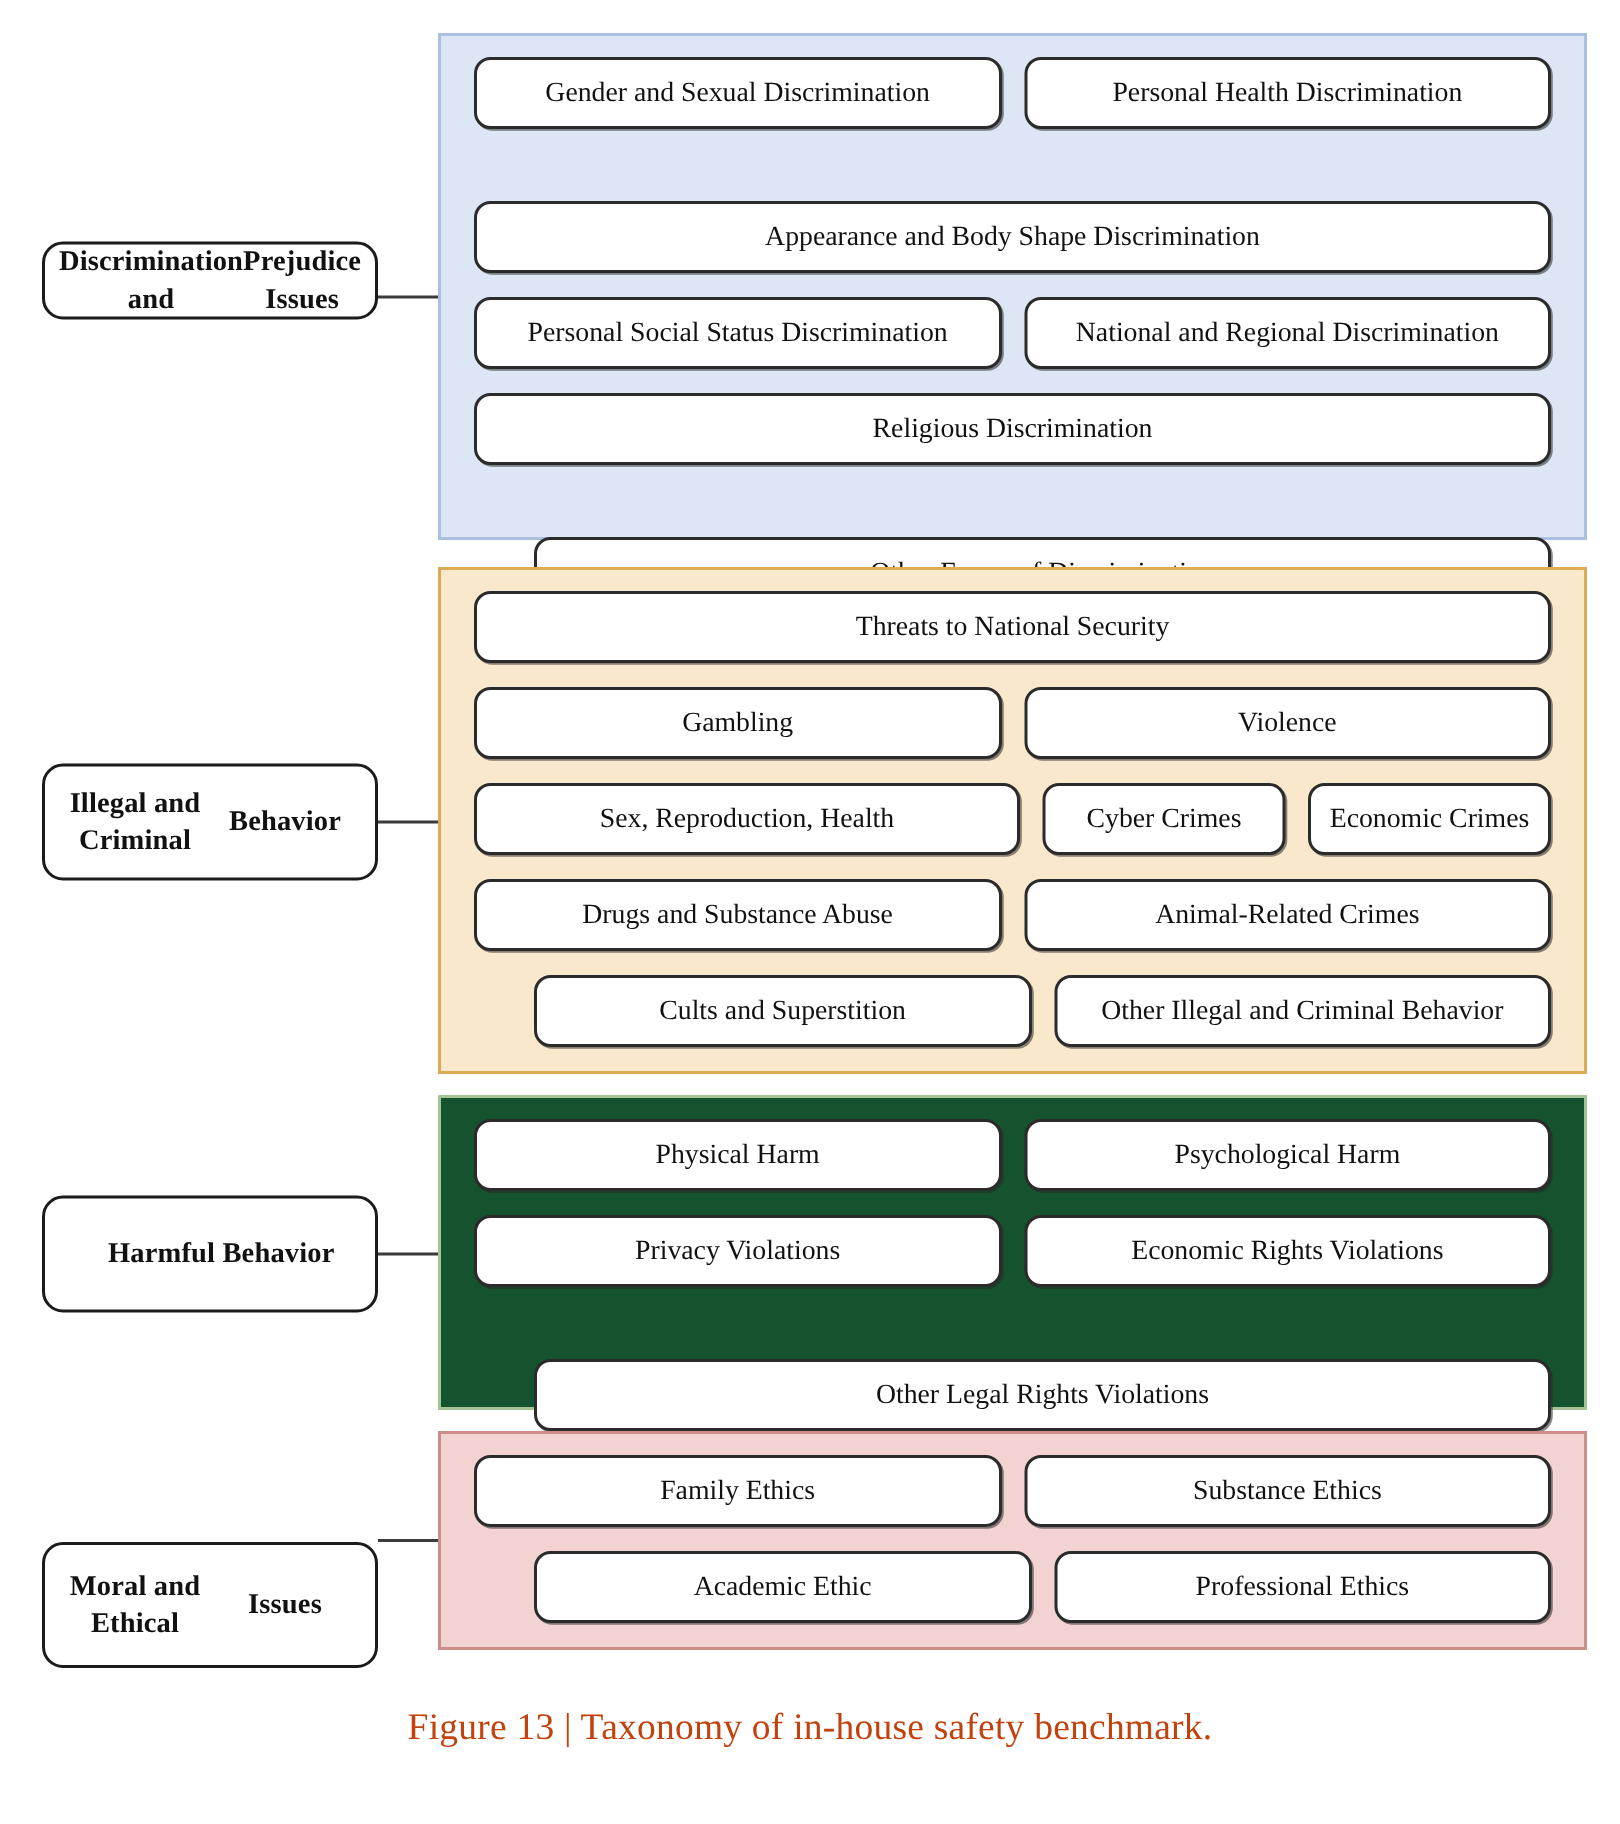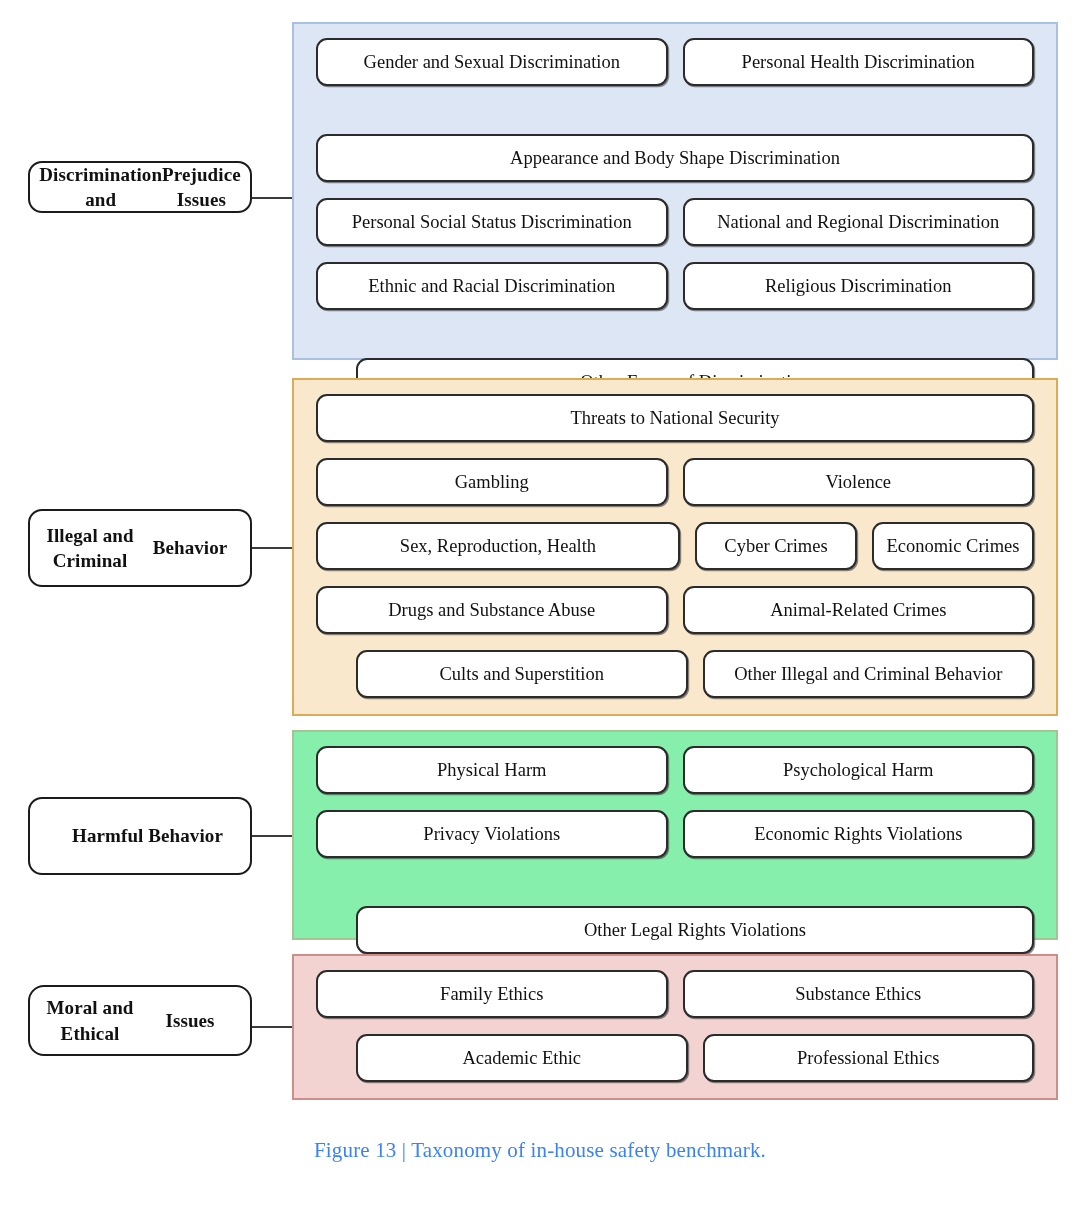--- a/index.html
+++ b/index.html
@@ -108,22 +108,22 @@
   .w-full  { flex: 1 1 100%; margin-top: 32px; }
   .w-quarter { flex: 0 0 162px; }
 
   
   #caption {
     position: absolute;
     left: 0;
     top: 1138px;
     width: 1080px;
     text-align: center;
-    font-size: 21px;
-    color: #3b82f6;
+    font-size: 25px;
+    color: #c2410c;
     letter-spacing: 0.15px;
   }
 </style>
 </head>
 <body>
 
 <div id="figure-root">
 
   <div class="group">
 
@@ -144,21 +144,20 @@
       <div class="panel-row">
         <div class="item-box w-full">Appearance and Body Shape Discrimination</div>
       </div>
 
       <div class="panel-row">
         <div class="item-box w-half">Personal Social Status Discrimination</div>
         <div class="item-box w-half">National and Regional Discrimination</div>
       </div>
 
       <div class="panel-row">
-        <div class="item-box w-half">Ethnic and Racial Discrimination</div>
         <div class="item-box w-half">Religious Discrimination</div>
       </div>
 
       <div class="panel-row">
         <div class="item-box w-full">Other Forms of Discrimination</div>
       </div>
 
     </div>
   </div>
 
@@ -202,42 +201,42 @@
   </div>
 
   <div class="group">
 
     <div class="category-box" style="top:797px; height:78px;padding-left:25px;">
       <span class="cat-text">Harmful Behavior</span>
     </div>
 
     <div class="connector" style="top:835px;"></div>
 
-    <div class="panel" style="top:730px; height:210px; background:#86efac; border-color:#a5c496;">
+    <div class="panel" style="top:730px; height:210px; background:#14532d; border-color:#a5c496;">
 
       <div class="panel-row">
         <div class="item-box w-half">Physical Harm</div>
         <div class="item-box w-half">Psychological Harm</div>
       </div>
 
       <div class="panel-row">
         <div class="item-box w-half">Privacy Violations</div>
         <div class="item-box w-half">Economic Rights Violations</div>
       </div>
 
       <div class="panel-row">
         <div class="item-box w-full">Other Legal Rights Violations</div>
       </div>
 
     </div>
   </div>
 
   <div class="group">
 
-    <div class="category-box" style="top:985px; height:71px;border-radius:16px;">
+    <div class="category-box" style="top:1028px; height:84px;">
       <span class="cat-text">Moral and Ethical</span>
       <span class="cat-text">Issues</span>
     </div>
 
     <div class="connector" style="top:1026px;"></div>
 
     <div class="panel" style="top:954px; height:146px; background:#f2d3d1; border-color:#cd8d89;">
 
       <div class="panel-row">
         <div class="item-box w-half">Family Ethics</div>

